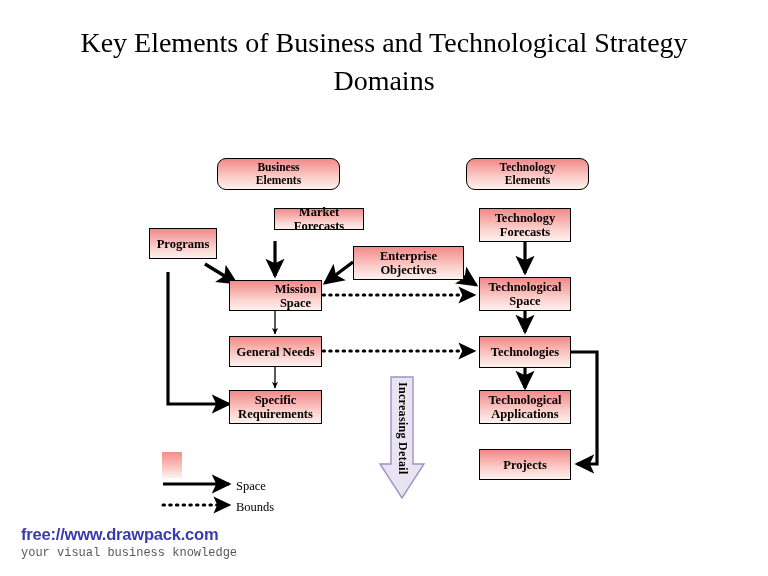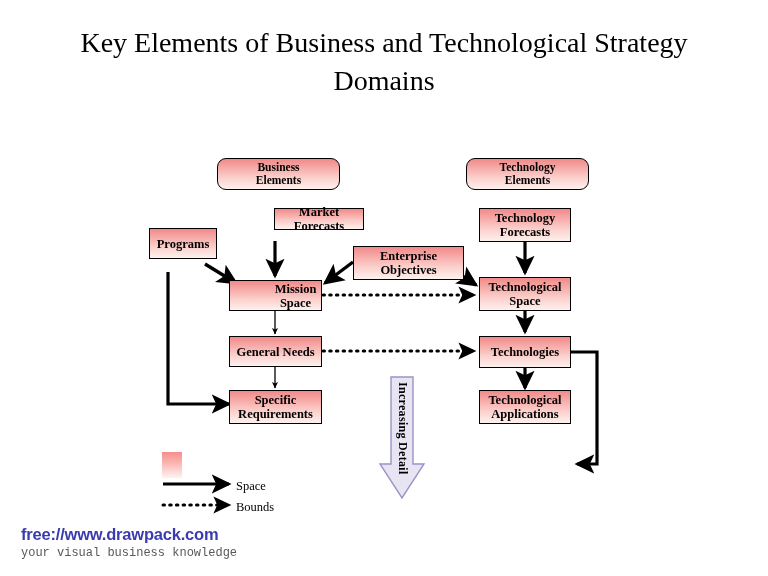--- a/index.html
+++ b/index.html
@@ -254,20 +254,21 @@
 Forecasts</div>
 
     <div class="node" style="left:479px; top:277px; width:92px; height:34px;">Technological
 Space</div>
 
     <div class="node" style="left:479px; top:336px; width:92px; height:32px;">Technologies</div>
 
     <div class="node" style="left:479px; top:390px; width:92px; height:34px;">Technological
 Applications</div>
 
+    <div class="node" style="left:479px; top:449px; width:92px; height:31px;">Projects</div>
 
     <div id="legend-swatch"></div>
     <div class="legend-label" id="legend-drives-label">Space</div>
     <div class="legend-label" id="legend-bounds-label">Bounds</div>
   </div>
 
   <div id="footer-url">free://www.drawpack.com</div>
   <div id="footer-tagline">your visual business knowledge</div>
 
 </div>

